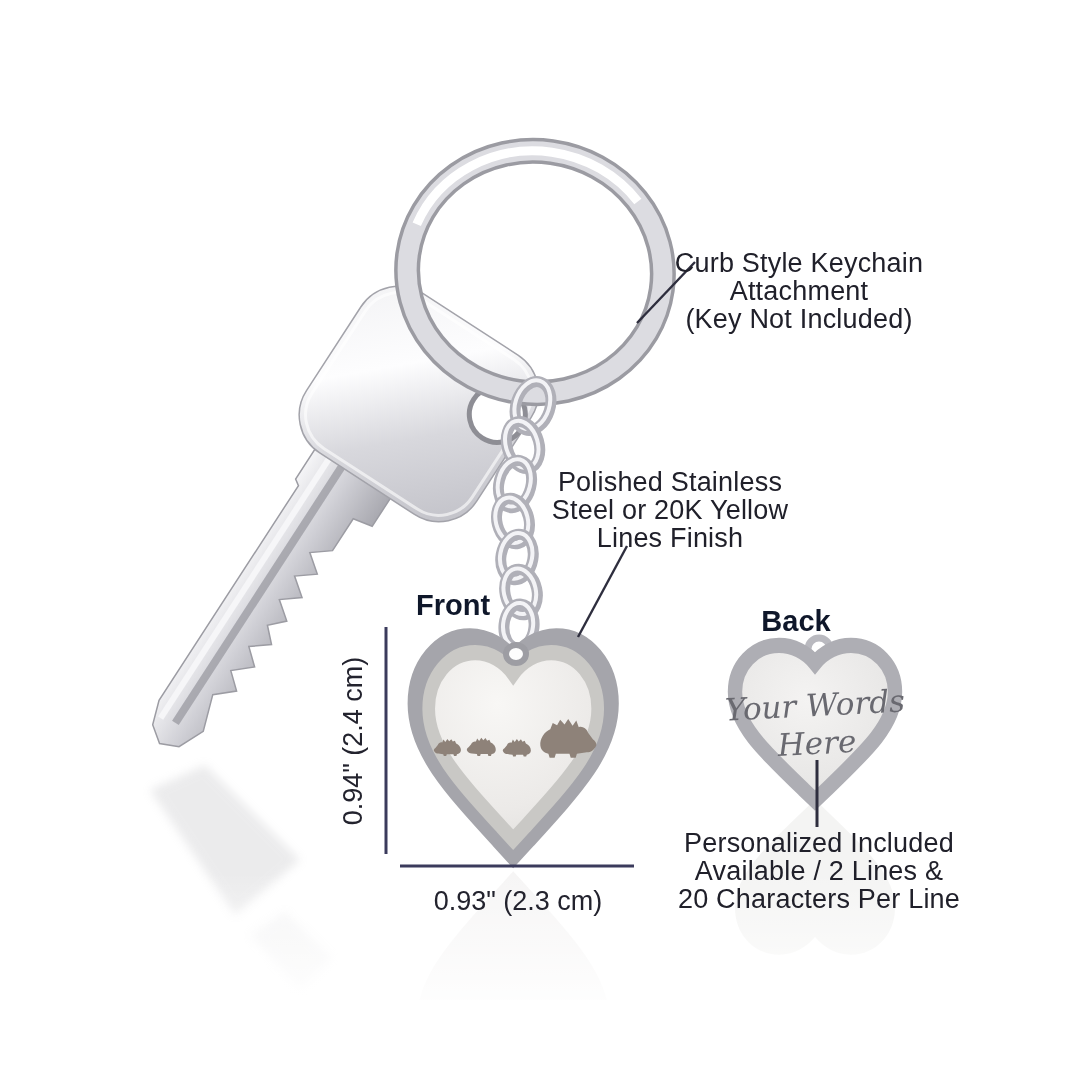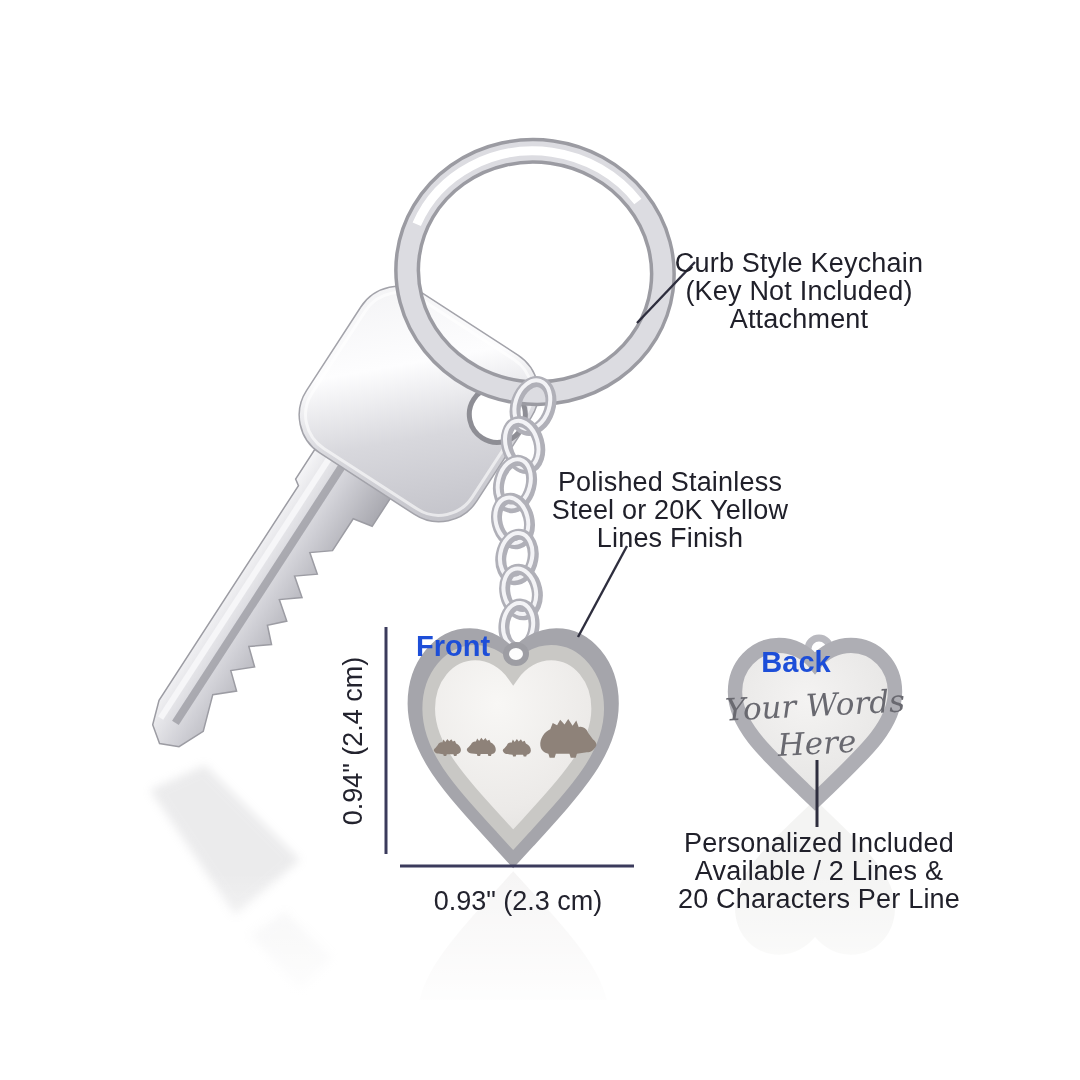--- a/index.html
+++ b/index.html
@@ -1,21 +1,21 @@
 <!DOCTYPE html>
 <html><head>
 <meta charset="utf-8">
 <style>
   html,body{margin:0;padding:0;background:#fff;}
   .canvas{position:relative;width:1080px;height:1080px;background:#ffffff;overflow:hidden;
           font-family:"Liberation Sans",sans-serif;}
   svg.scene{position:absolute;left:0;top:0;width:1080px;height:1080px;}
   .ann{position:absolute;color:#20202a;font-size:27px;line-height:28px;font-weight:500;
        text-align:center;letter-spacing:.2px;}
-  .side-label{position:absolute;color:#1d4ed8;font-size:29px;font-weight:700;text-align:center;margin-top:41px;}
+  .side-label{position:absolute;color:#0f172a;font-size:29px;font-weight:700;text-align:center;}
   .dim-label{position:absolute;color:#23232e;font-size:27px;font-weight:500;text-align:center;}
   #dim-height{left:253px;top:726px;width:200px;height:30px;transform:rotate(-90deg);}
   #dim-width{left:393px;top:886px;width:250px;}
   #ann-curb{left:648px;top:249px;width:302px;}
   #ann-finish{left:520px;top:468px;width:300px;}
   #ann-engraving{left:666px;top:829px;width:306px;}
   #label-front{left:398px;top:589px;width:110px;}
   #label-back{left:741px;top:605px;width:110px;}
   #engrave-preview{position:absolute;left:716px;top:686px;width:200px;text-align:center;
        transform:rotate(-3deg);font-family:"DejaVu Serif",serif;font-style:italic;
@@ -144,22 +144,22 @@
     <line x1="637" y1="323" x2="695" y2="262" stroke="#2e2e3e" stroke-width="2.4"></line>
     <line x1="578" y1="637" x2="627" y2="546" stroke="#2e2e3e" stroke-width="2.4"></line>
     <line x1="817" y1="760" x2="817" y2="827" stroke="#2e2e3e" stroke-width="3"></line>
 
     <line x1="386" y1="627" x2="386" y2="854" stroke="#3b3b5c" stroke-width="3"></line>
     <line x1="400" y1="866" x2="634" y2="866" stroke="#3b3b5c" stroke-width="3"></line>
   </svg>
 
   <div class="ann" id="ann-curb">
     <div>Curb Style Keychain</div>
+    <div>Attachment</div>
     <div>(Key Not Included)</div>
-    <div>Attachment</div>
   </div>
 
   <div class="ann" id="ann-finish">
     <div>Polished Stainless</div>
     <div>Steel or 20K Yellow</div>
     <div>Lines Finish</div>
   </div>
 
   <div class="ann" id="ann-engraving">
     <div>Personalized Included</div>

